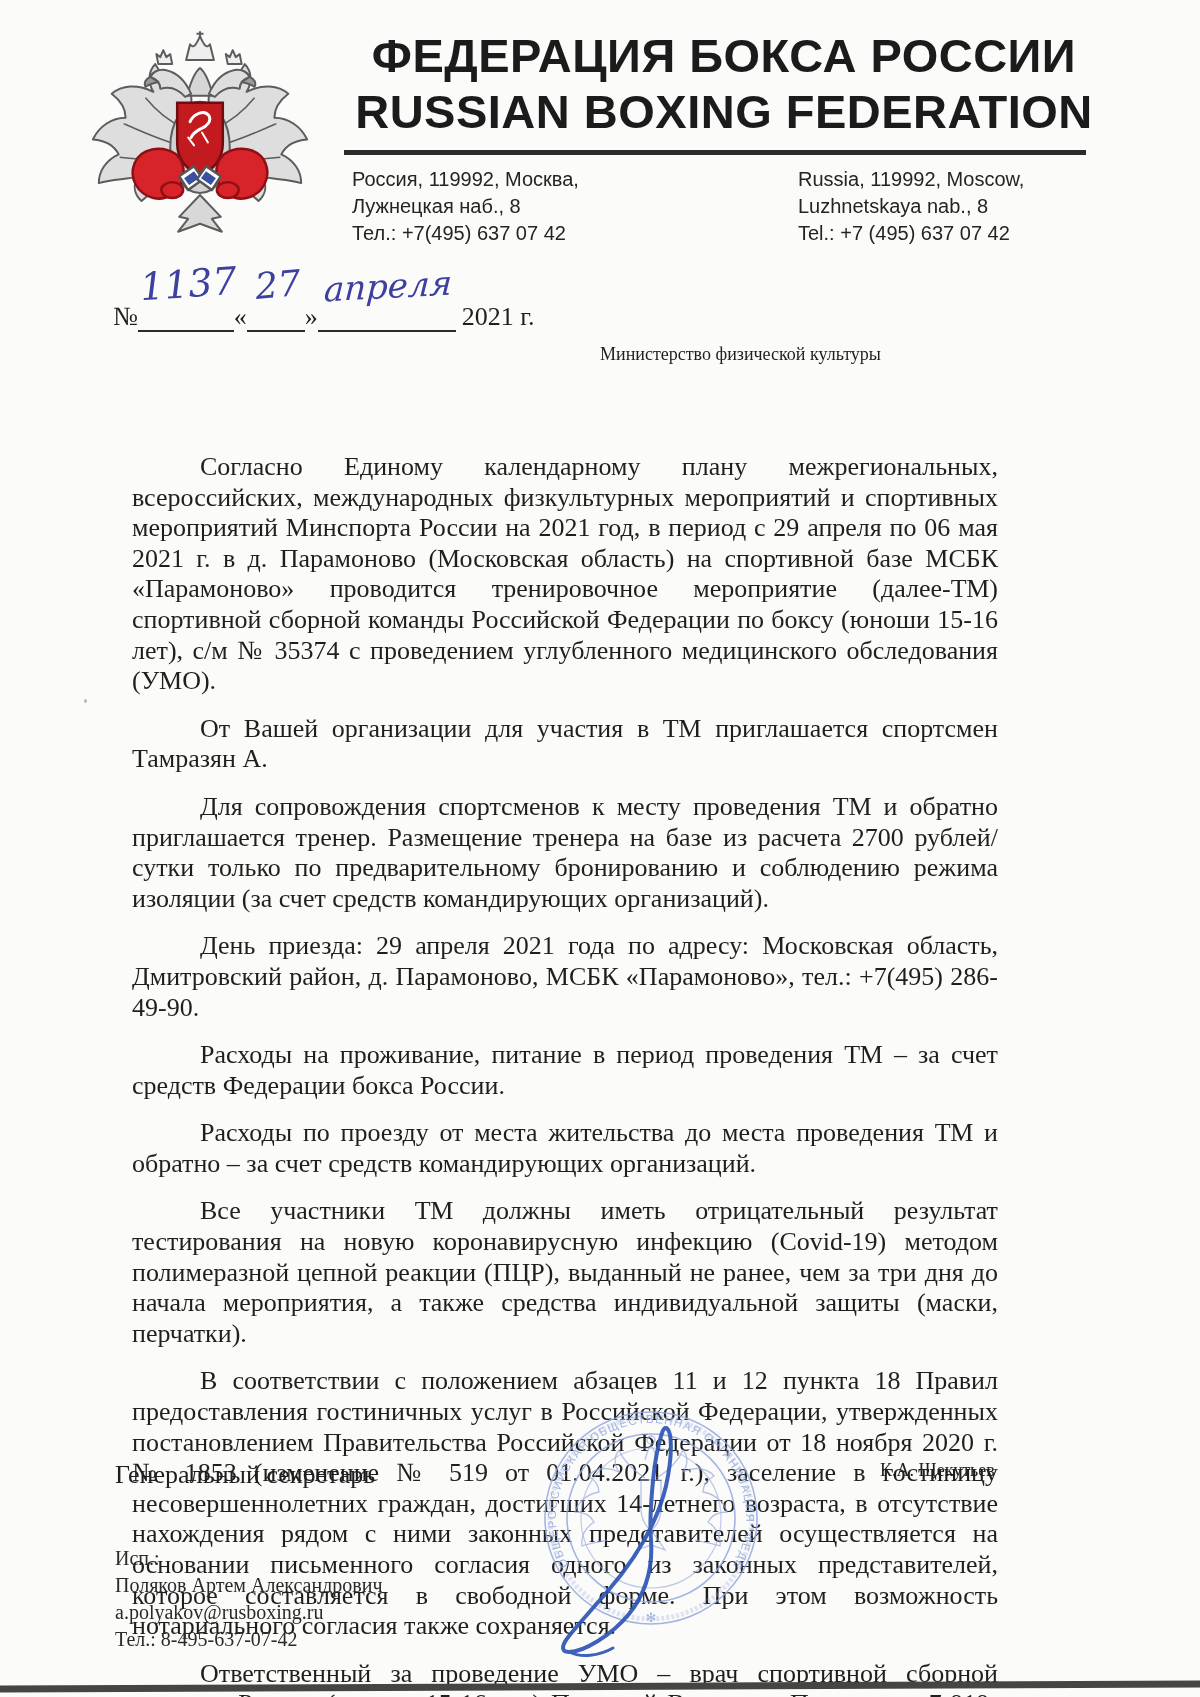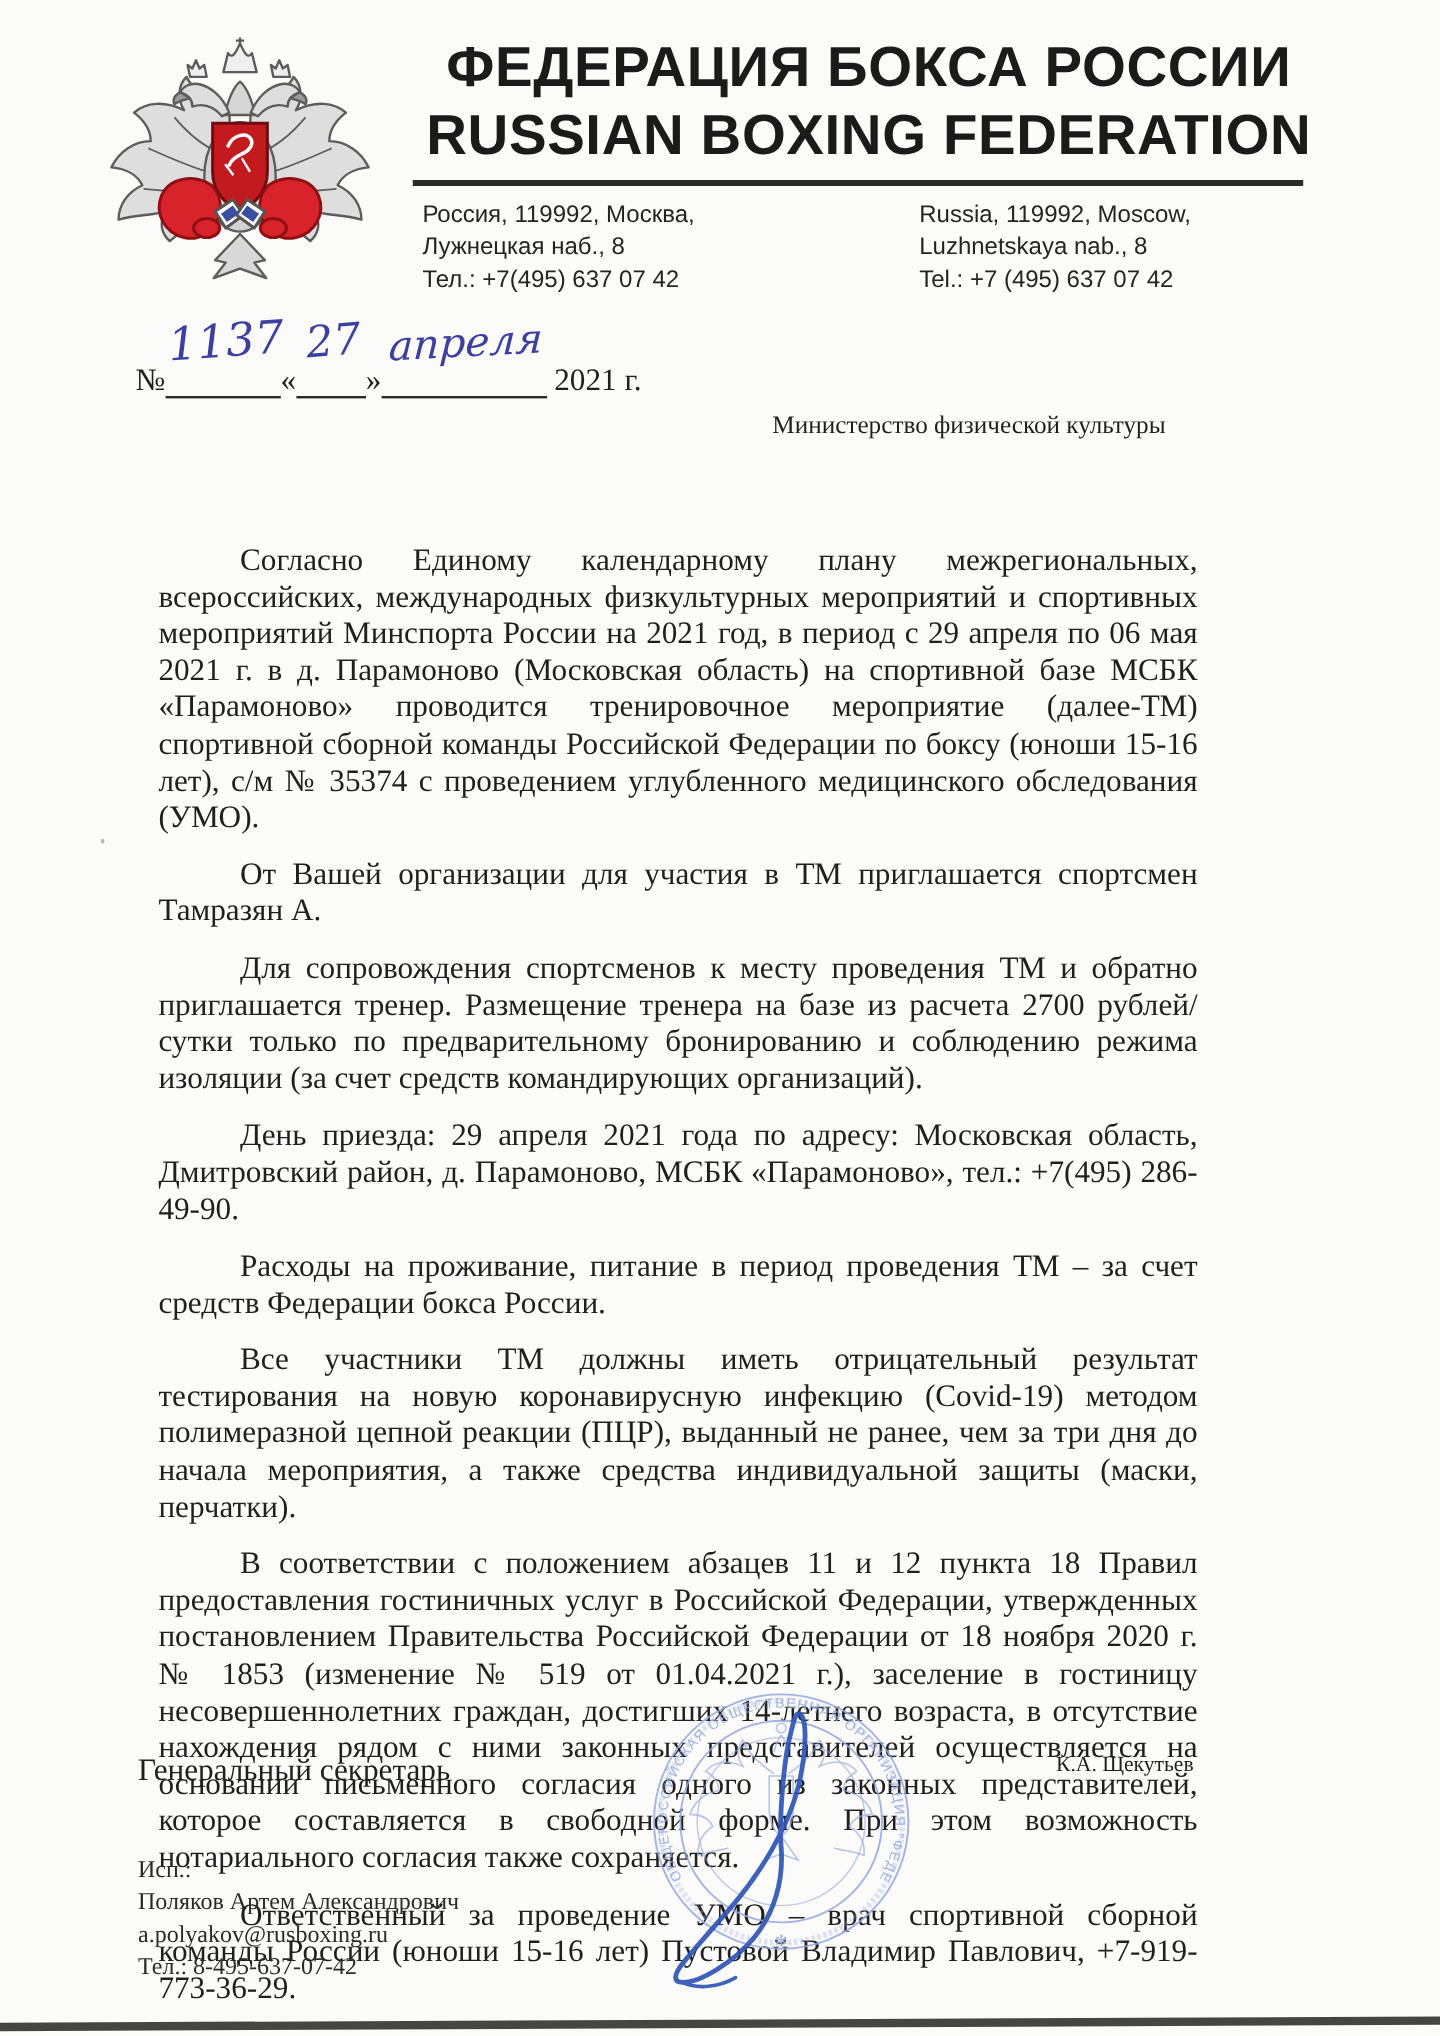--- a/index.html
+++ b/index.html
@@ -14,35 +14,35 @@
   .title-ru,.title-en{
     font-family:"Liberation Sans", sans-serif; font-weight:700;
     font-size:47px; line-height:56px; color:#1b1b1b; letter-spacing:.5px; white-space:nowrap;
   }
   .head-rule{position:absolute; left:344px; top:150px; width:742px; height:5px; background:#2b2b2b;}
   .addr{
     position:absolute; top:166px;
     font-family:"Liberation Sans", sans-serif; font-weight:400;
     font-size:20px; line-height:27px; color:#242424;
   }
-  .addr-ru{left:352px;} .addr-en{left:766px;}
+  .addr-ru{left:352px;} .addr-en{left:798px;}
   
   .ref-line{position:absolute; left:113px; top:300px; font-size:26px; white-space:nowrap;}
   .uline{display:inline-block; border-bottom:2px solid #2a2a2a; height:30px; position:relative; vertical-align:bottom;}
   .u1{width:96px;} .u2{width:58px;} .u3{width:138px; margin-right:6px;}
   .hand{
     position:absolute; font-style:italic; color:#3c41a0;
     font-family:"DejaVu Serif", serif; white-space:nowrap;
   }
   .hand-num{left:2px; top:-38px; font-size:38px; transform:rotate(-4deg);}
   .hand-day{left:8px; top:-36px; font-size:36px; transform:rotate(-5deg);}
   .hand-month{left:6px; top:-34px; font-size:34px; transform:rotate(-3deg) skewX(-6deg);}
   
-  .recipient{position:absolute; left:600px; top:338px; width:415px; text-align:center;
-    font-size:21px; line-height:32px;}
+  .recipient{position:absolute; left:600px; top:338px; width:415px; text-align:left;
+    font-size:18px; line-height:32px;}
   
   .body-text{position:absolute; left:115px; top:435px; width:900px;
     font-size:26px; line-height:30.6px; text-align:justify;}
   .body-text p{margin:17px; text-indent:68px;}
   
   .sig-title{position:absolute; left:115px; top:1460px; font-size:26px;}
   .sig-name{position:absolute; left:880px; top:1460px; font-size:18px;text-align:center;}
   
   .stamp{position:absolute; left:533px; top:1400px;}
   
@@ -130,20 +130,21 @@
   <div class="recipient">
     <div>Министерство физической культуры</div>
   </div>
 
   <div class="body-text">
     <p>Согласно Единому календарному плану межрегиональных, всероссийских, международных физкультурных мероприятий и спортивных мероприятий Минспорта России на 2021 год, в период с 29 апреля по 06 мая 2021 г. в д. Парамоново (Московская область) на спортивной базе МСБК «Парамоново» проводится тренировочное мероприятие (далее-ТМ) спортивной сборной команды Российской Федерации по боксу (юноши 15-16 лет), с/м № 35374 с проведением углубленного медицинского обследования (УМО).</p>
     <p>От Вашей организации для участия в ТМ приглашается спортсмен Тамразян А.</p>
     <p>Для сопровождения спортсменов к месту проведения ТМ и обратно приглашается тренер. Размещение тренера на базе из расчета 2700 рублей/сутки только по предварительному бронированию и соблюдению режима изоляции (за счет средств командирующих организаций).</p>
     <p>День приезда: 29 апреля 2021 года по адресу: Московская область, Дмитровский район, д. Парамоново, МСБК «Парамоново», тел.: +7(495) 286-49-90.</p>
     <p>Расходы на проживание, питание в период проведения ТМ – за счет средств Федерации бокса России.</p>
+    <p>Расходы по проезду от места жительства до места проведения ТМ и обратно – за счет средств командирующих организаций.</p>
     <p>Все участники ТМ должны иметь отрицательный результат тестирования на новую коронавирусную инфекцию (Covid-19) методом полимеразной цепной реакции (ПЦР), выданный не ранее, чем за три дня до начала мероприятия, а также средства индивидуальной защиты (маски, перчатки).</p>
     <p>В соответствии с положением абзацев 11 и 12 пункта 18 Правил предоставления гостиничных услуг в Российской Федерации, утвержденных постановлением Правительства Российской Федерации от 18 ноября 2020 г. № 1853 (изменение № 519 от 01.04.2021 г.), заселение в гостиницу несовершеннолетних граждан, достигших 14-летнего возраста, в отсутствие нахождения рядом с ними законных представителей осуществляется на основании письменного согласия одного из законных представителей, которое составляется в свободной форме. При этом возможность нотариального согласия также сохраняется.</p>
     <p>Ответственный за проведение УМО – врач спортивной сборной команды России (юноши 15-16 лет) Пустовой Владимир Павлович, +7-919-773-36-29.</p>
   </div>
 
   <div class="sig-title">Генеральный секретарь</div>
   <div class="sig-name">К.А. Щекутьев</div>
 
   <svg class="stamp" width="240" height="260" viewBox="0 0 240 260" aria-hidden="true">
     <defs>

